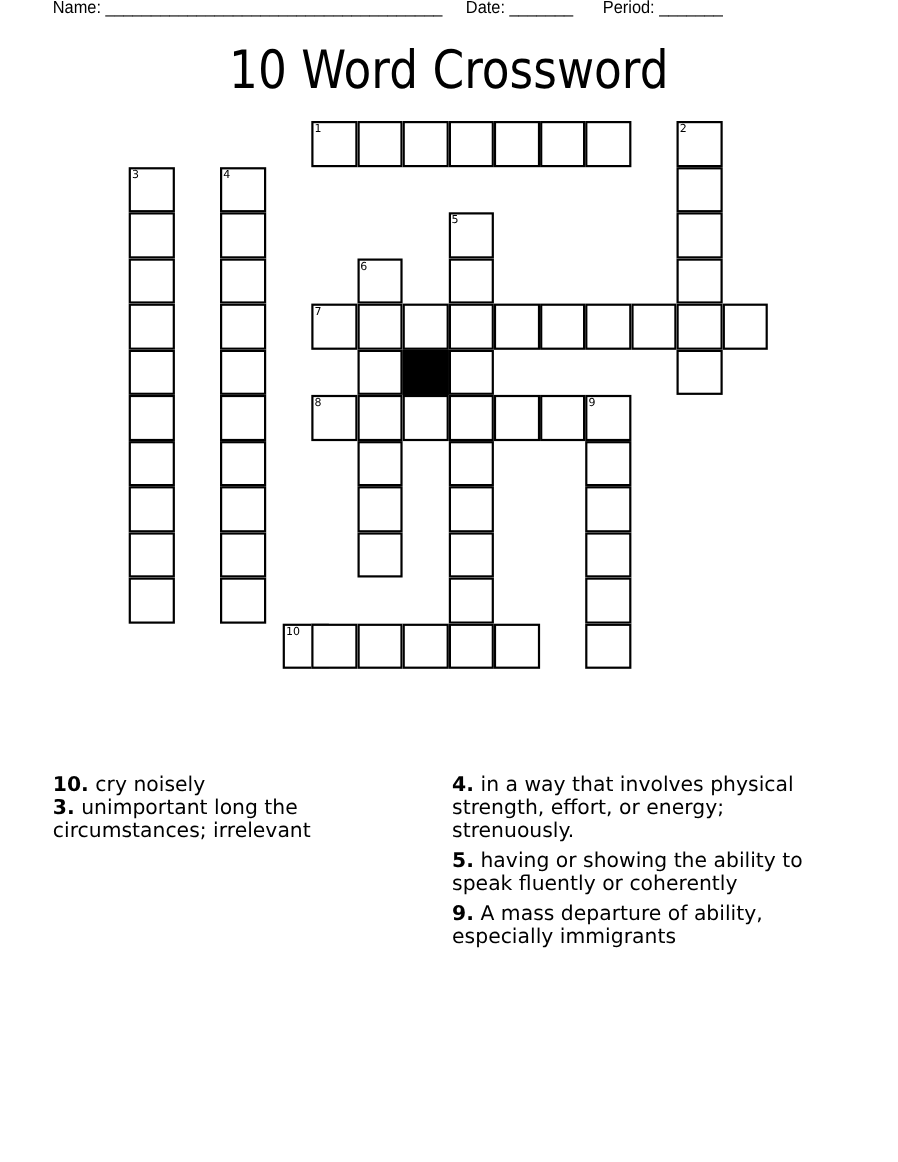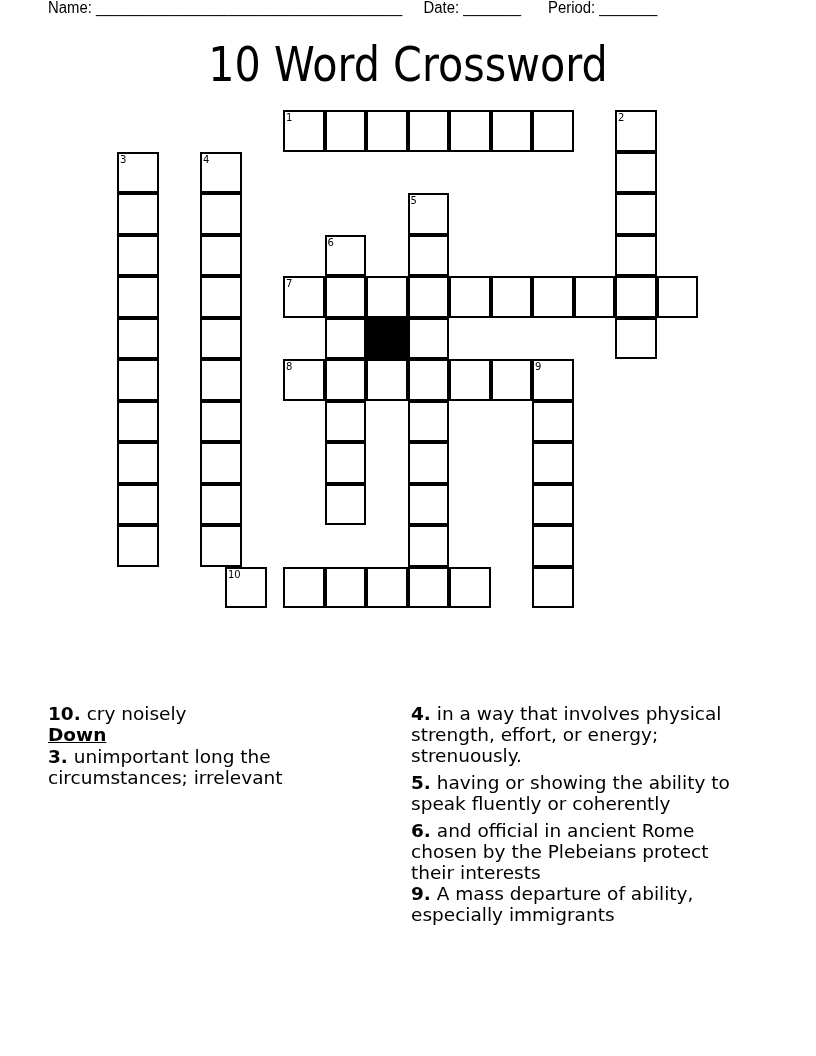--- a/index.html
+++ b/index.html
@@ -132,34 +132,32 @@
     <div class="cell" style="left: 450px; top: 360px;"></div>
     <div class="cell" style="left: 491.5px; top: 360px;"></div>
     <div class="cell" style="left: 533px; top: 360px;">
       <span class="num">9</span>
     </div>
     <div class="cell" style="left: 533px; top: 401.5px;"></div>
     <div class="cell" style="left: 533px; top: 443px;"></div>
     <div class="cell" style="left: 533px; top: 484.5px;"></div>
     <div class="cell" style="left: 533px; top: 526px;"></div>
     <div class="cell" style="left: 533px; top: 567.5px;"></div>
-    <div class="cell" style="left: 226px; top: 567.5px;">
+    <div class="cell" style="left: 258px; top: 567.5px;">
       <span class="num">10</span>
     </div>
     <div class="cell" style="left: 284px; top: 567.5px;"></div>
     <div class="cell" style="left: 325.5px; top: 567.5px;"></div>
     <div class="cell" style="left: 367px; top: 567.5px;"></div>
     <div class="cell" style="left: 450px; top: 567.5px;"></div>
     <div class="cell black" style="left: 367px; top: 318.5px;"></div>
   </div>
 
 <div class="clues left">
   <div class="clue" style="margin-bottom:0"><span class="n">10.</span> <span>cry noisely</span></div>
-  <div class="clue-heading">Down</div>
   <div class="clue"><span class="n">3.</span> <span>unimportant long the circumstances; irrelevant</span></div>
 </div>
 
 <div class="clues right">
   <div class="clue"><span class="n">4.</span> <span>in a way that involves physical strength, effort, or energy; strenuously.</span></div>
   <div class="clue"><span class="n">5.</span> <span>having or showing the ability to speak fluently or coherently</span></div>
-  <div class="clue" style="margin-bottom:0"><span class="n">6.</span> <span>and official in ancient Rome chosen by the Plebeians protect their interests</span></div>
   <div class="clue"><span class="n">9.</span> <span>A mass departure of ability, especially immigrants</span></div>
 </div>
 
 </body></html>

